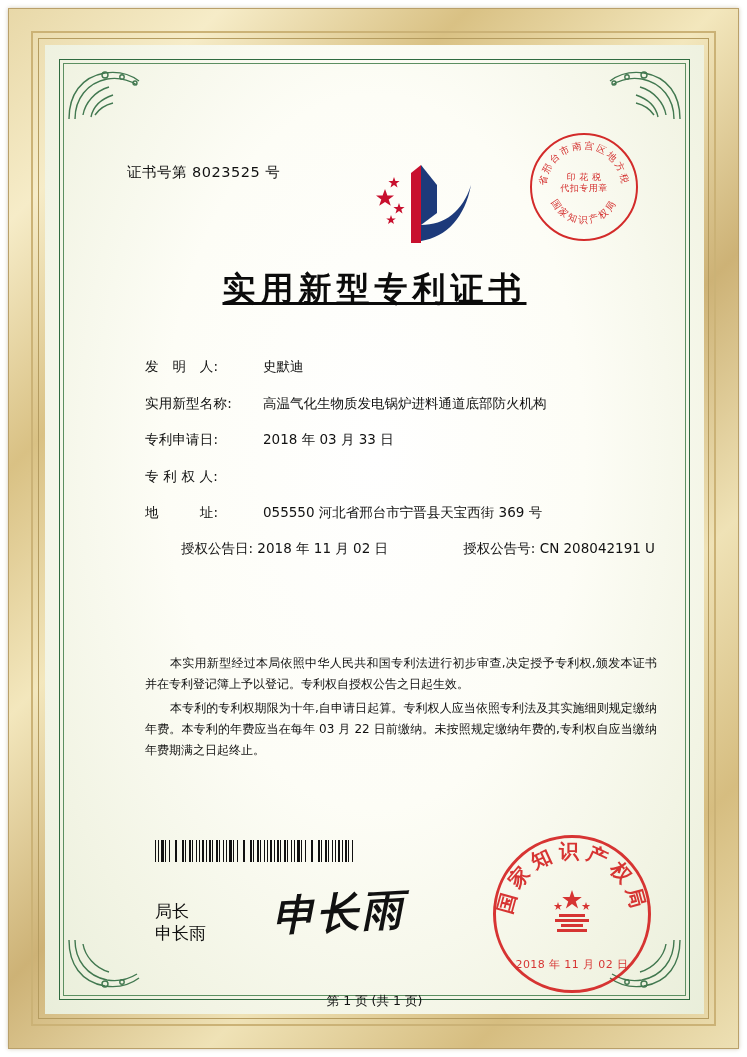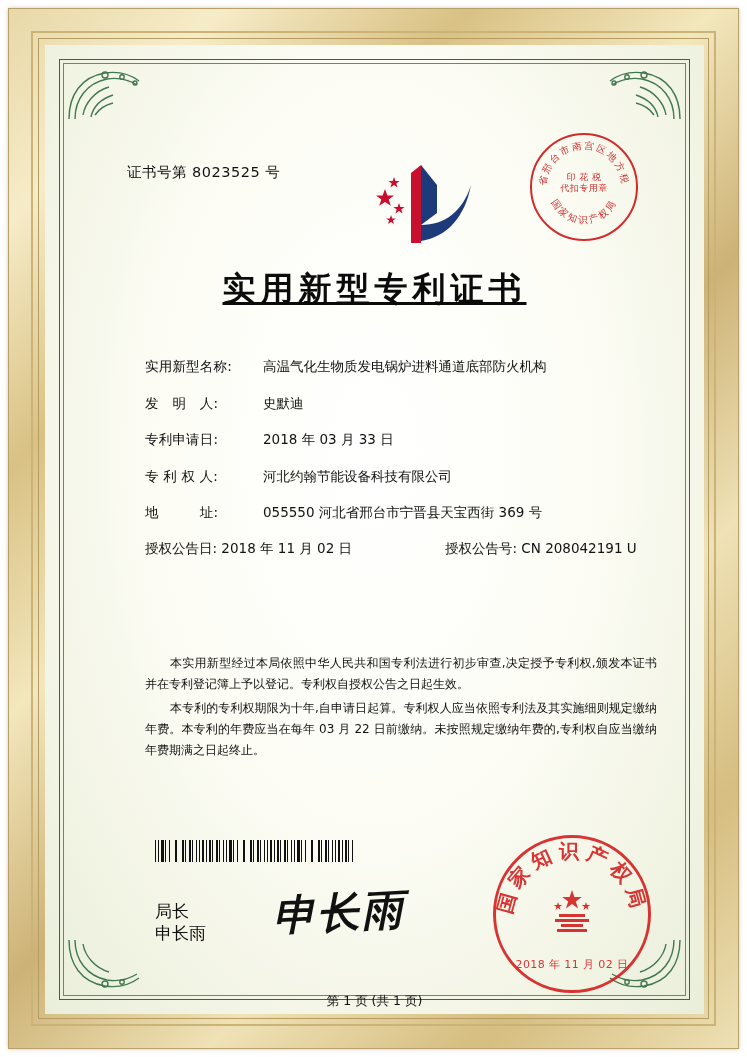--- a/index.html
+++ b/index.html
@@ -184,20 +184,21 @@
     flex: 1 1 auto;
     white-space: nowrap;
   }
 
   .dual-row {
     display: flex;
     align-items: baseline;
     font-size: 13.5px;
     color: #111;
     margin-bottom: 14px;
+    margin-left: 36px;
   }
   .dual-left { width: 300px; white-space: nowrap; }
   .dual-right { white-space: nowrap; }
 
   
   .body-text {
     position: absolute;
     left: 100px;
     top: 608px;
     width: 512px;
@@ -388,34 +389,33 @@
       <div class="center-lines">
         <div>印 花 税</div>
         <div>代扣专用章</div>
       </div>
     </div>
 
     <div class="title">实用新型专利证书</div>
 
     <div class="fields">
       <div class="field-row">
+        <span class="field-label">发　明　人:</span>
+        <span class="field-value">史默迪</span>
+      </div>
+      <div class="field-row">
         <span class="field-label">实用新型名称:</span>
         <span class="field-value">高温气化生物质发电锅炉进料通道底部防火机构</span>
-      </div>
-      <div class="field-row">
-        <span class="field-label">发　明　人:</span>
-        <span class="field-value">史默迪</span>
       </div>
       <div class="field-row">
         <span class="field-label">专利申请日:</span>
         <span class="field-value">2018 年 03 月 33 日</span>
       </div>
       <div class="field-row">
         <span class="field-label">专 利 权 人:</span>
-        <span class="field-value">河北约翰节能设备科技有限公司</span>
       </div>
       <div class="field-row">
         <span class="field-label">地　　　址:</span>
         <span class="field-value">055550 河北省邢台市宁晋县天宝西街 369 号</span>
       </div>
 
       <div class="dual-row">
         <span class="dual-left">
           <span>授权公告日:</span>
           <span>2018 年 11 月 02 日</span>

